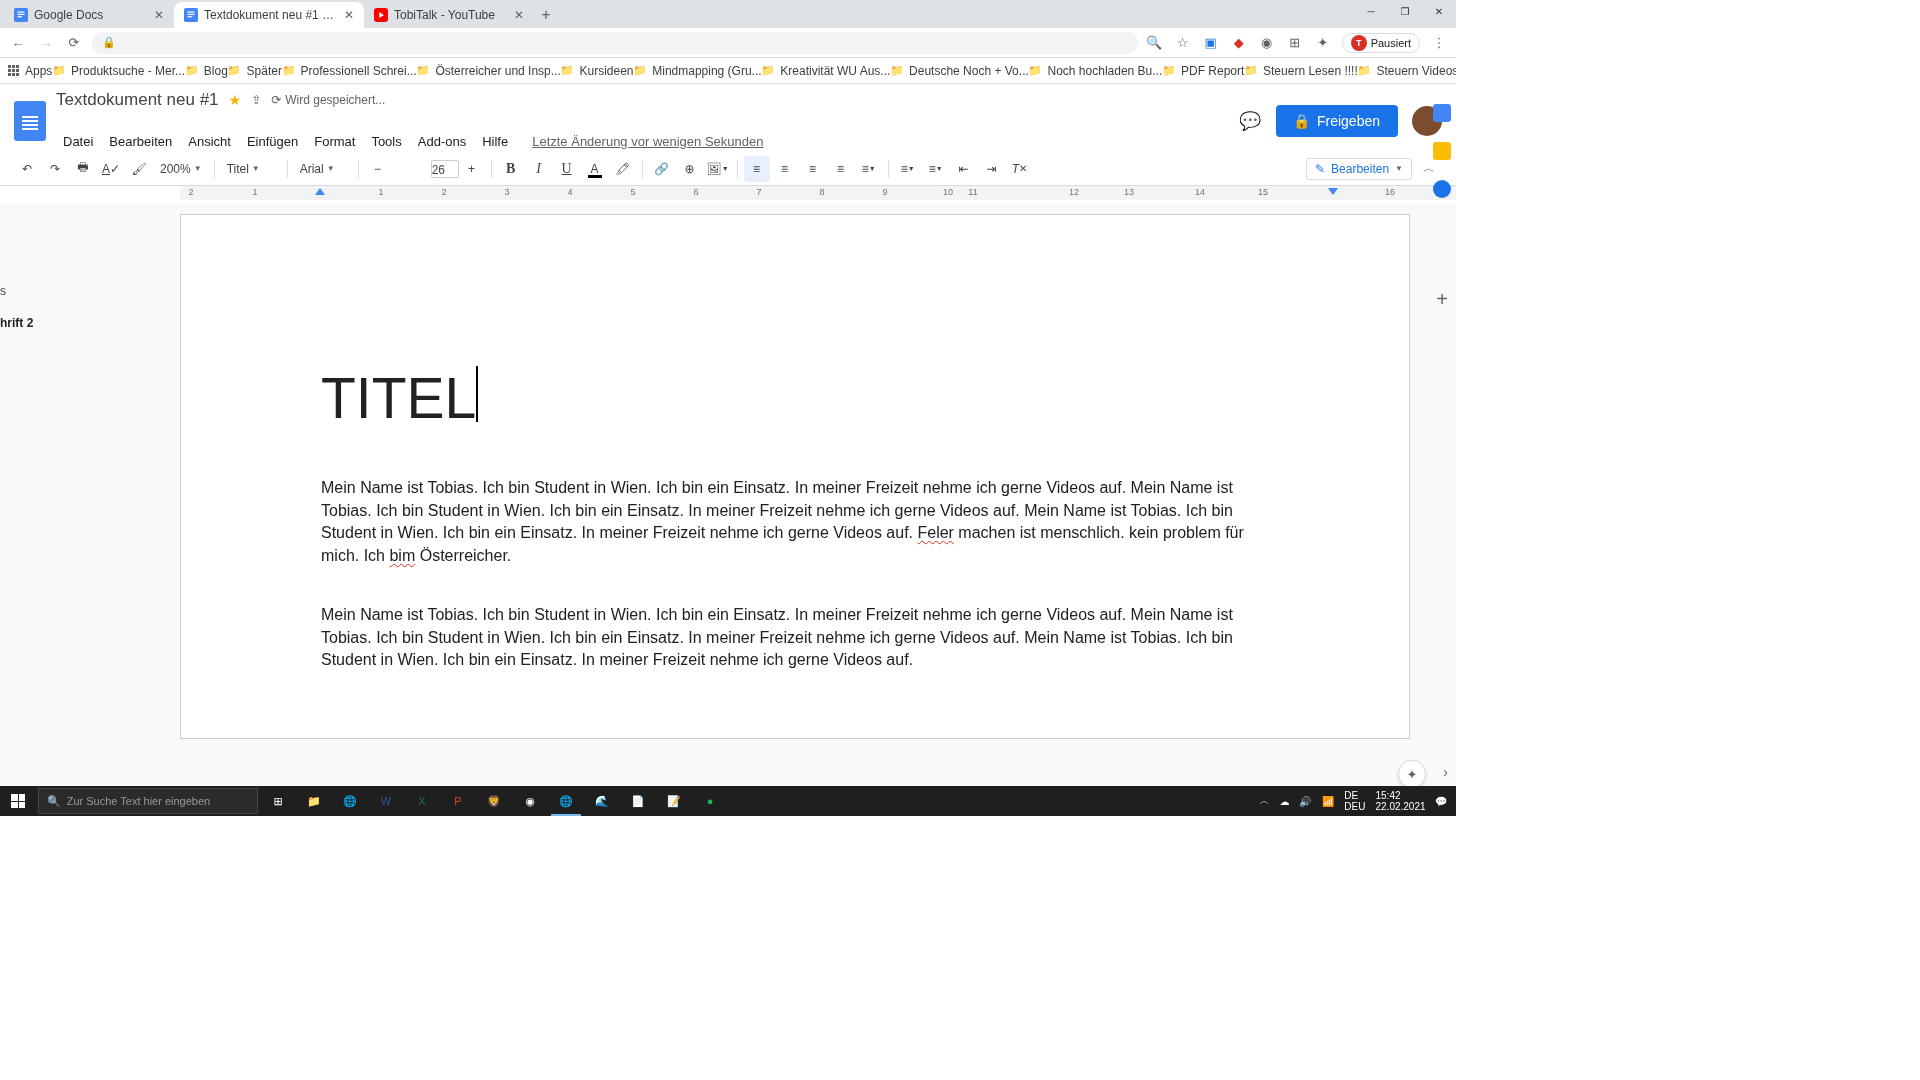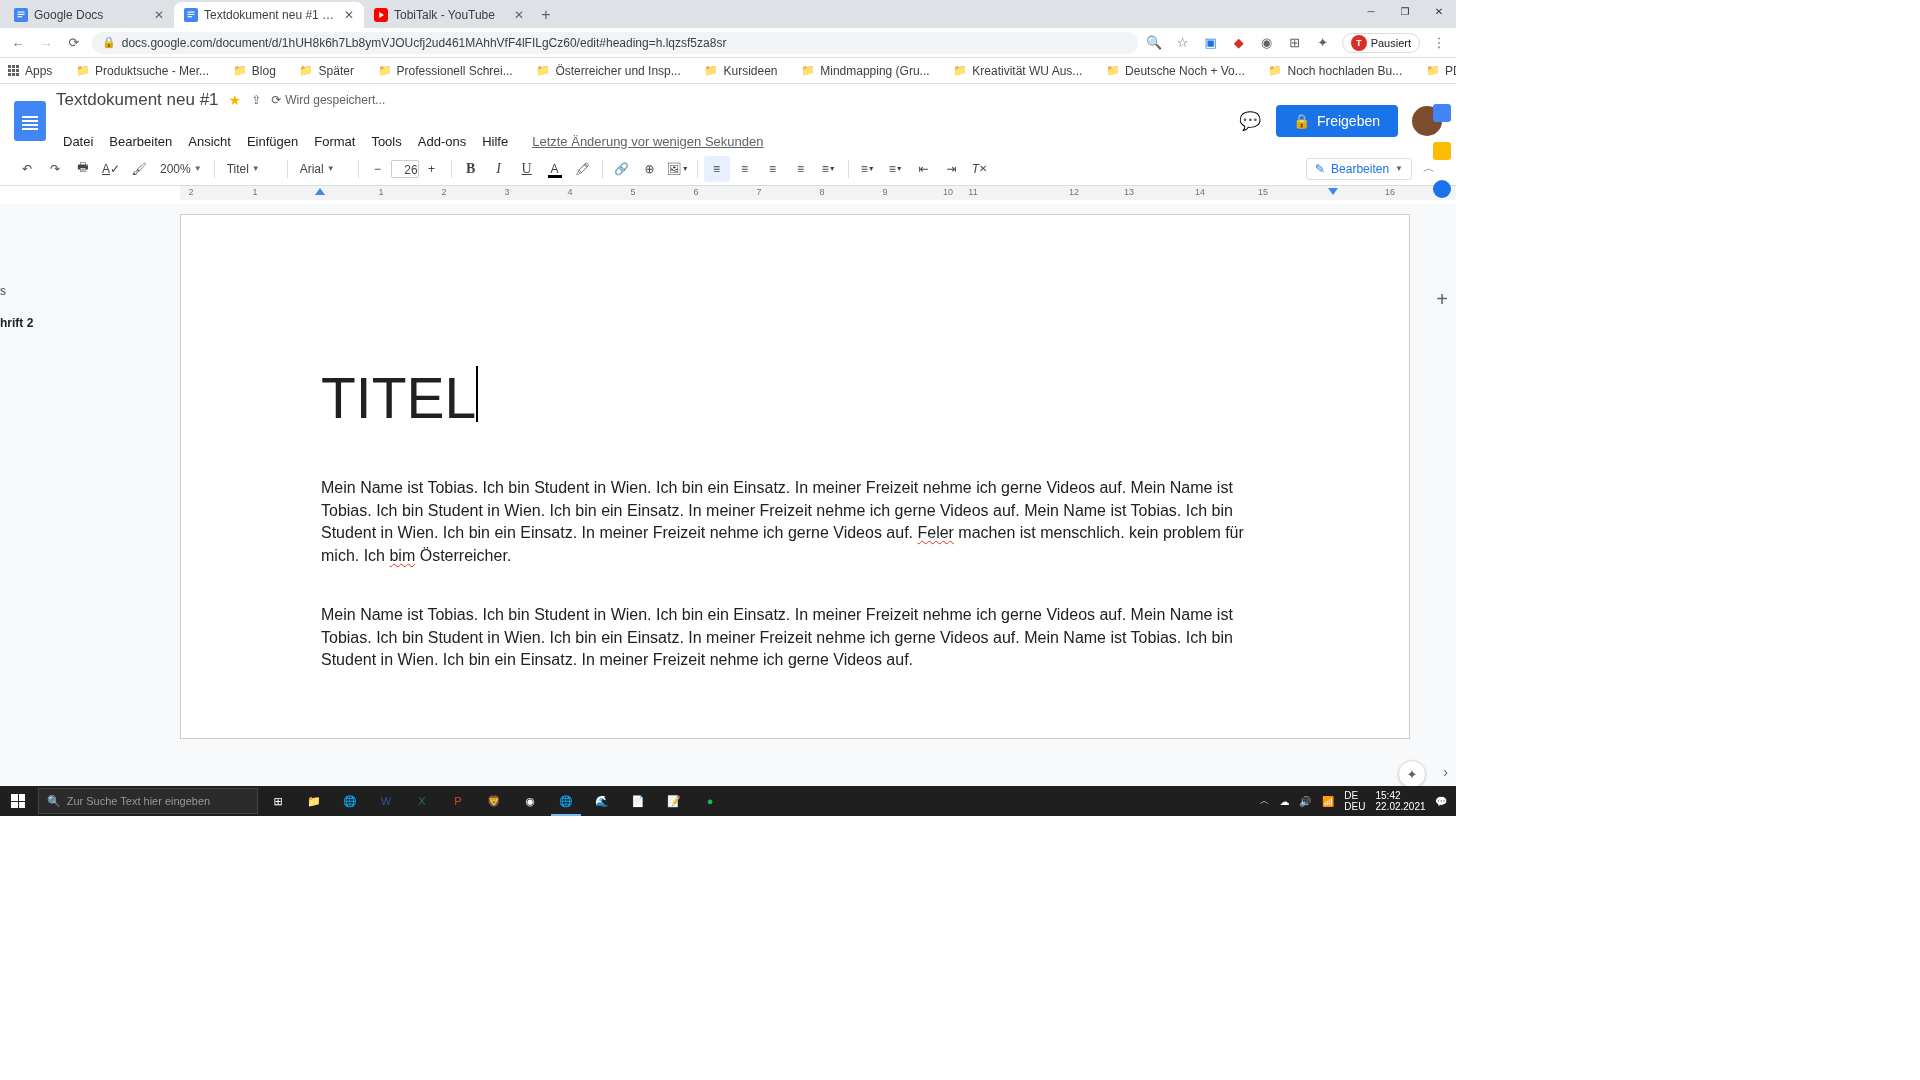--- a/index.html
+++ b/index.html
@@ -19,21 +19,21 @@
 
   .addrbar { background: #fff; display: flex; align-items: center; height: 30px; padding: 0 8px; gap: 8px; border-bottom: 1px solid #dadce0; }
   .nav-btn { width: 20px; height: 20px; display: flex; align-items: center; justify-content: center; color: #5f6368; }
   .url-field { flex: 1; display: flex; align-items: center; background: #f1f3f4; border-radius: 14px; height: 22px; padding: 0 10px; gap: 6px; font-size: 12px; color: #3c4043; }
   .url-field .lock { color: #5f6368; font-size: 11px; }
   .addr-icons { display: flex; align-items: center; gap: 10px; }
   .addr-icons .ico { width: 18px; height: 18px; display: flex; align-items: center; justify-content: center; color: #5f6368; font-size: 13px; }
   .paused { border: 1px solid #dadce0; border-radius: 12px; padding: 1px 8px; font-size: 11px; display: flex; align-items: center; gap: 4px; }
   .avatar-sm { width: 16px; height: 16px; border-radius: 50%; background: #d93025; color: #fff; display: flex; align-items: center; justify-content: center; font-size: 9px; font-weight: bold; }
 
-  .bm-bar { background: #fff; display: flex; align-items: center; height: 26px; padding: 0 8px; gap: 24px; border-bottom: 1px solid #dadce0; font-size: 12px; }
+  .bm-bar { background: #fff; display: flex; align-items: center; height: 26px; padding: 0 8px; gap: 0; border-bottom: 1px solid #dadce0; font-size: 12px; }
   .bm { display: flex; align-items: center; gap: 5px; color: #3c4043; white-space: nowrap; }
   .bm .folder { color: #f6c345; font-size: 11px; }
   .bm .apps { width: 12px; height: 12px; display: inline-grid; grid-template-columns: repeat(3,3px); grid-template-rows: repeat(3,3px); gap:1px;}
   .bm .apps span { background:#5f6368; }
 
   
   .docs-header { display: flex; align-items: center; padding: 6px 14px 0 14px; gap: 10px; }
   .docs-logo { width: 32px; height: 40px; background: #4285f4; border-radius: 3px; position: relative; display:flex; align-items:center; justify-content:center;}
   .docs-logo::before { content:''; width: 16px; height:2px; background:#fff; box-shadow: 0 4px 0 #fff, 0 8px 0 #fff, 0 -4px 0 #fff; }
   .docs-title-area { flex: 1; }
@@ -51,21 +51,21 @@
 
   
   .toolbar { display: flex; align-items: center; height: 34px; padding: 0 14px; gap: 2px; border-bottom: 1px solid #dadce0; font-size: 12px; color: #444; }
   .tb { width: 26px; height: 26px; display: flex; align-items: center; justify-content: center; color: #444; border-radius: 3px; }
   .tb-sep { width: 1px; height: 18px; background: #dadce0; margin: 0 4px; }
   .tb-sel { display: flex; align-items: center; gap: 3px; padding: 0 6px; height: 26px; }
   .tb-sel .caret { font-size: 8px; color: #666; }
   .style-sel { width: 60px; }
   .font-sel { width: 58px; }
   .fs-box { display:flex; align-items:center; gap:0; }
-  .fs-box .fs-val { width: 28px; text-align:right; border:1px solid #ccc; border-radius:2px; height:18px; line-height:18px; font-size:12px;}
+  .fs-box .fs-val { width: 28px; text-align:left; border:1px solid #ccc; border-radius:2px; height:18px; line-height:18px; font-size:12px;margin-left:40px;}
   .tb.bold { font-weight: bold; font-family: serif; font-size:14px;}
   .tb.italic { font-style: italic; font-family: serif; font-size:14px;}
   .tb.underline { text-decoration: underline; font-family: serif; font-size:14px;}
   .tb.text-color { position:relative; }
   .tb.text-color::after { content:''; position:absolute; bottom:4px; left:6px; right:6px; height:3px; background:#000;}
   .toolbar-right { margin-left: auto; display: flex; align-items: center; gap:4px; }
   .edit-mode { display: flex; align-items: center; gap: 6px; border:1px solid #dadce0; border-radius:3px; padding: 3px 8px; color:#1a73e8; }
   .hide-menus { color:#5f6368; }
 
   
@@ -156,21 +156,20 @@
       <span class="close">✕</span>
     </div>
     <div class="newtab">+</div>
   </div>
   <div class="addrbar">
     <div class="nav-btn">←</div>
     <div class="nav-btn" style="opacity:.4">→</div>
     <div class="nav-btn">⟳</div>
     <div class="url-field">
       <span class="lock">🔒</span>
-      <span>docs.google.com/document/d/1hUH8k6h7Lb8ymVJOUcfj2ud461MAhhVfF4lFILgCz60/edit#heading=h.lqzsf5za8sr</span>
     </div>
     <div class="addr-icons">
       <div class="ico">🔍</div>
       <div class="ico">☆</div>
       <div class="ico" style="color:#1a73e8">▣</div>
       <div class="ico" style="color:#d93025">◆</div>
       <div class="ico">◉</div>
       <div class="ico">⊞</div>
       <div class="ico">✦</div>
       <div class="paused">

